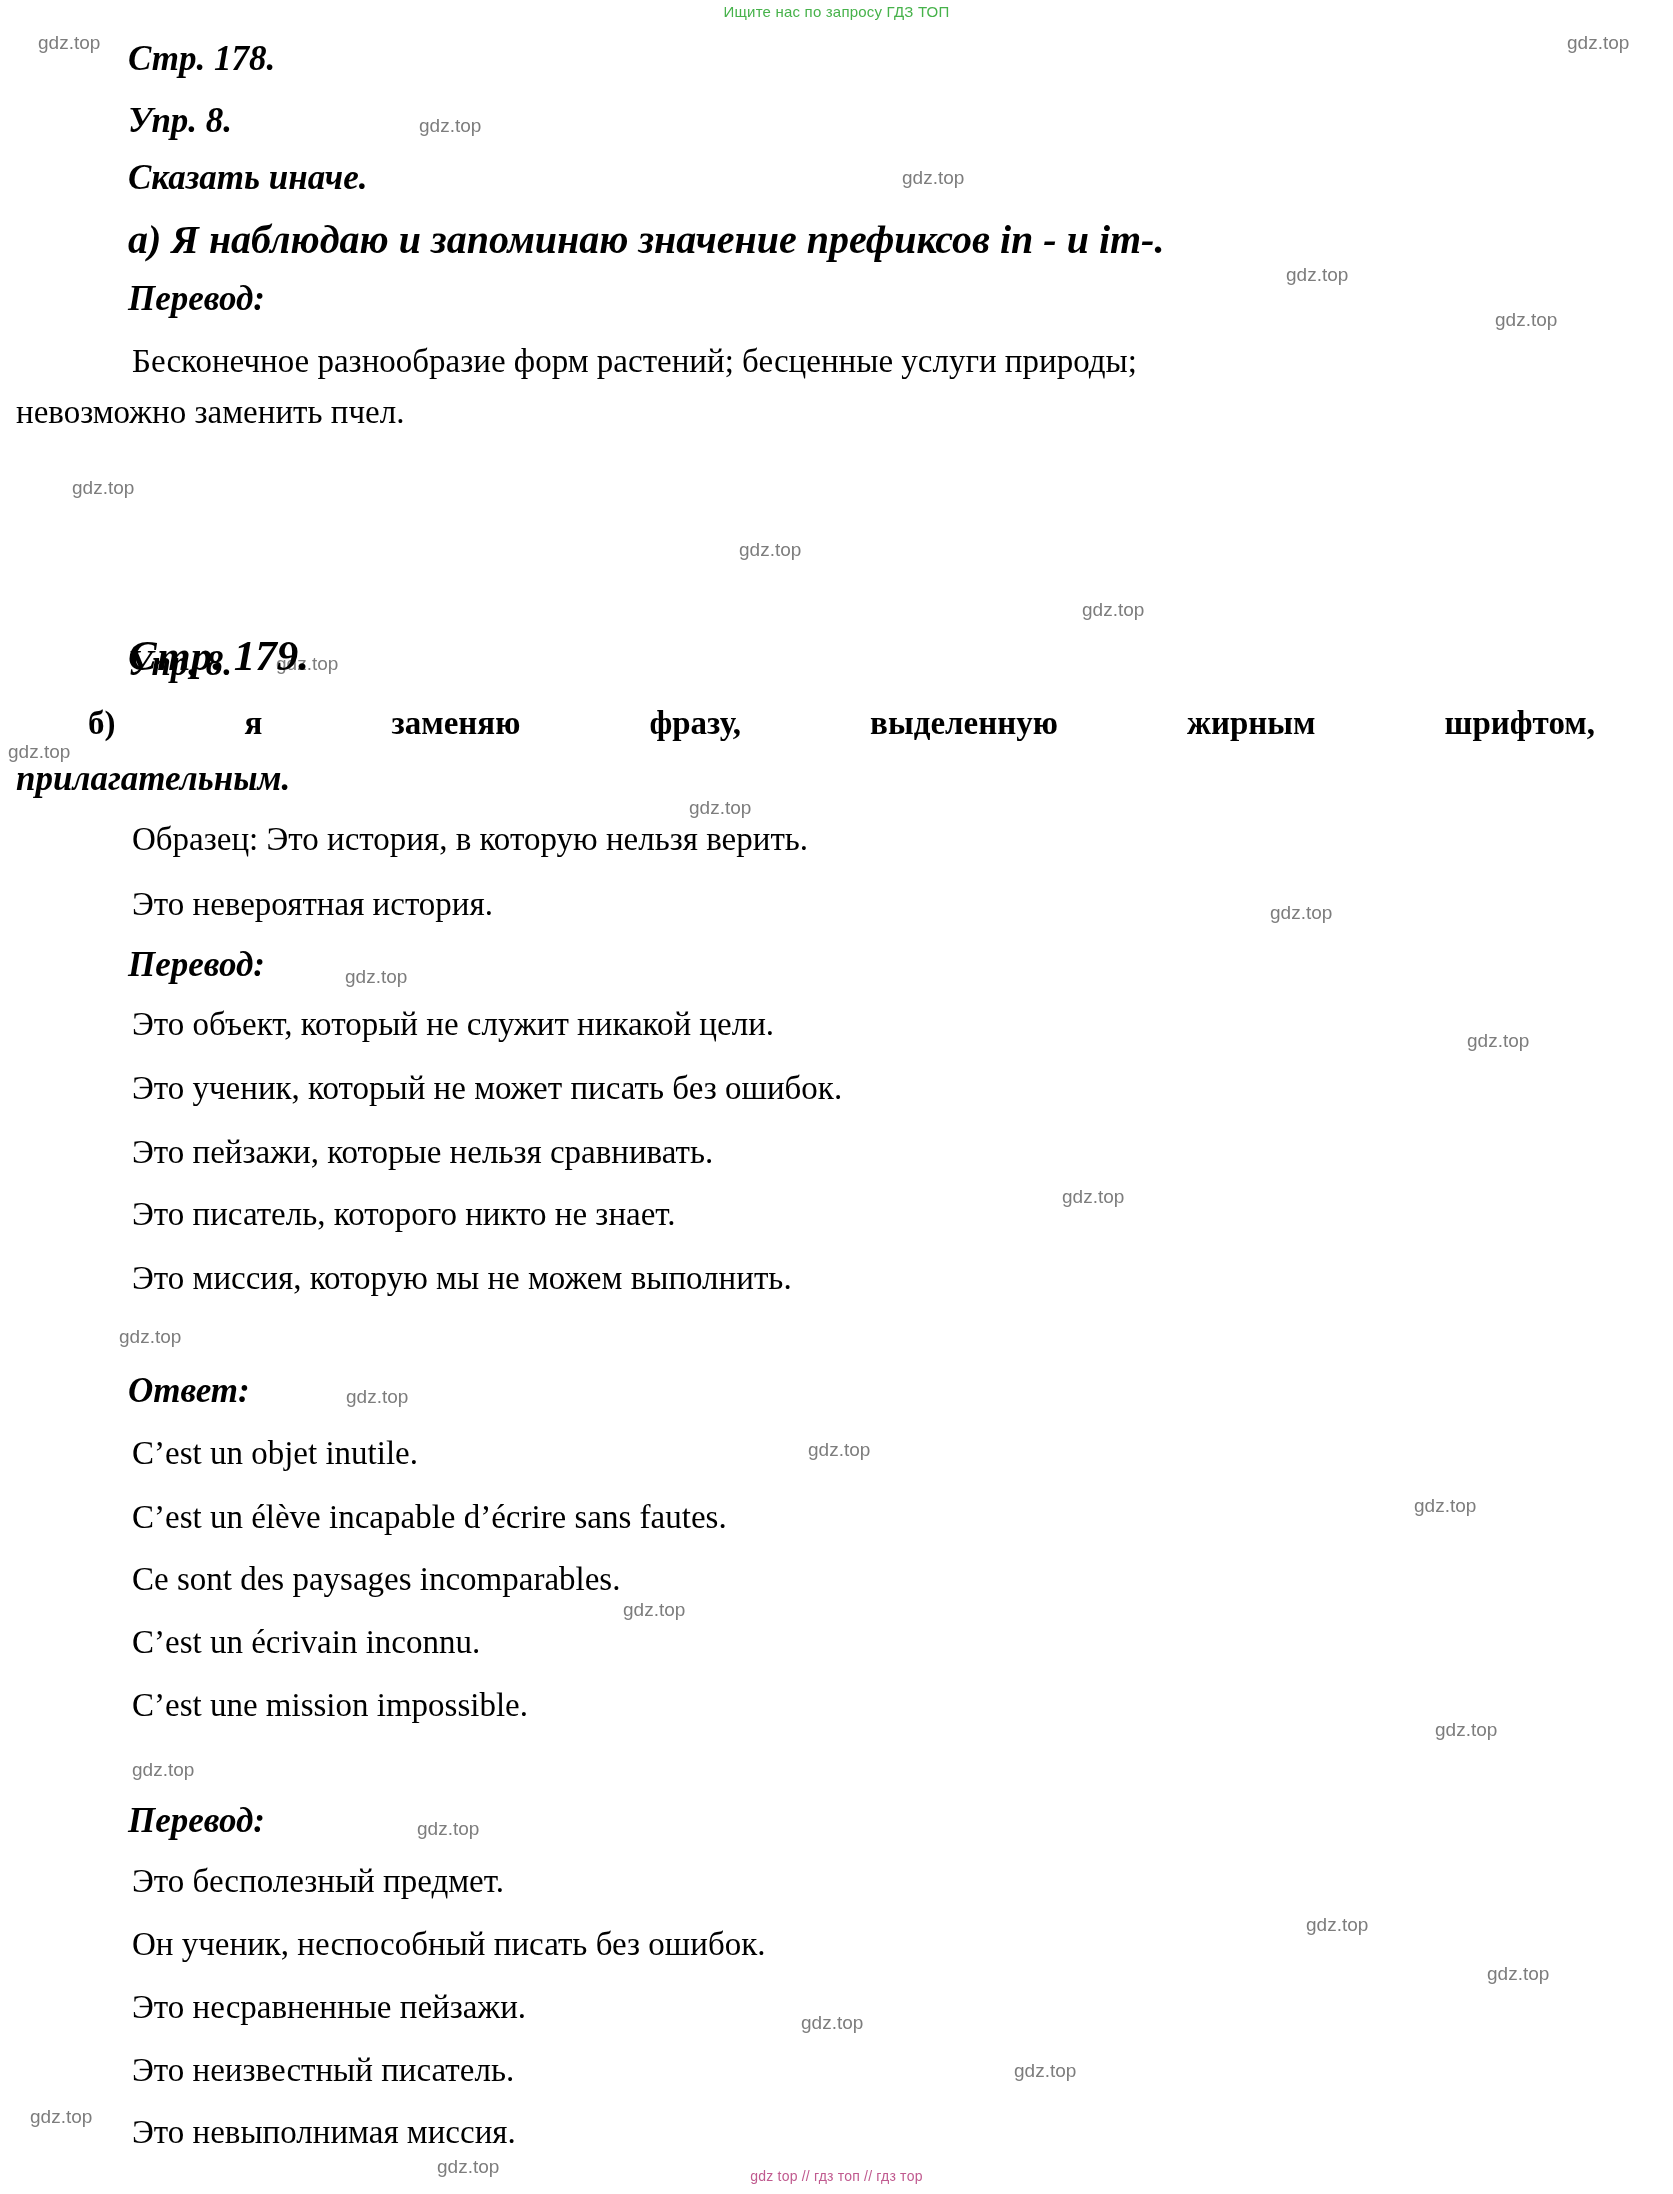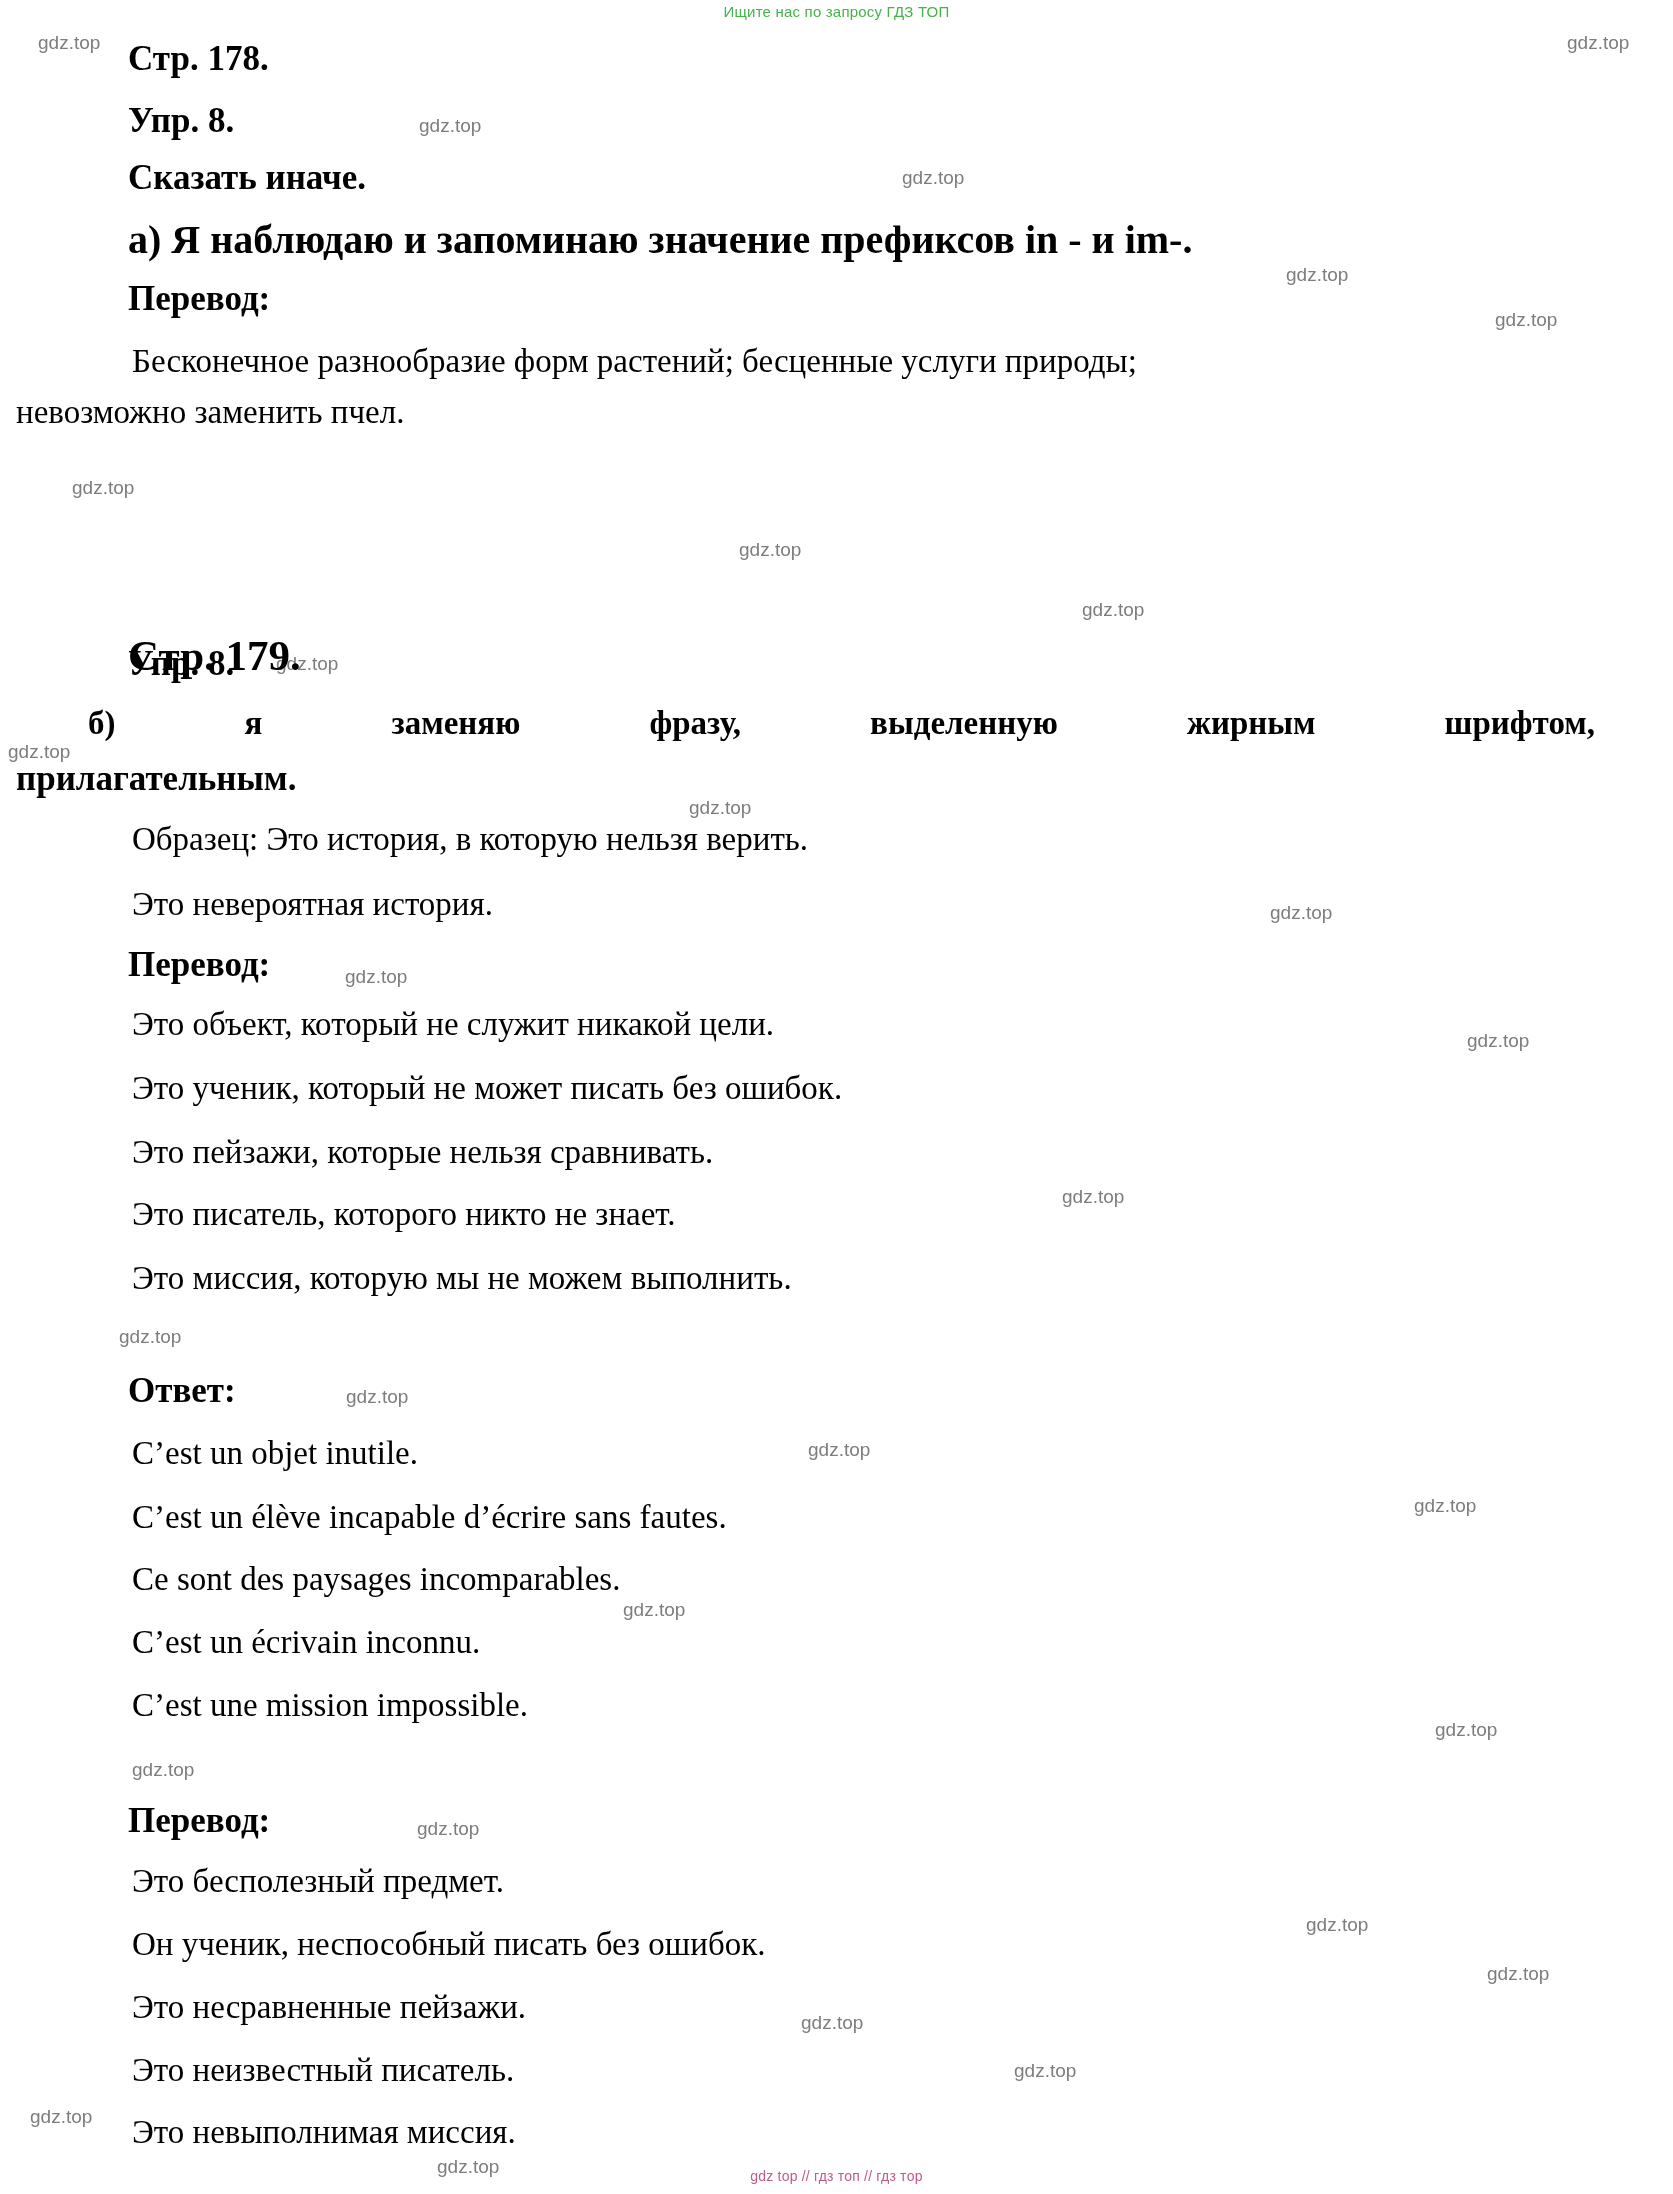--- a/index.html
+++ b/index.html
@@ -47,20 +47,21 @@
   .ln {
     position: absolute;
     white-space: nowrap;
     font-family: "Liberation Serif", serif;
     font-size: 33px;
     line-height: 1.1;
     color: #000;
   }
   .b {
     font-weight: bold;
+    font-style: italic;
   }
   .wm {
     position: absolute;
     font-family: "Liberation Sans", sans-serif;
     font-size: 19px;
     color: #7d7d7d;
     white-space: nowrap;
     user-select: none;
   }
   .justified {

